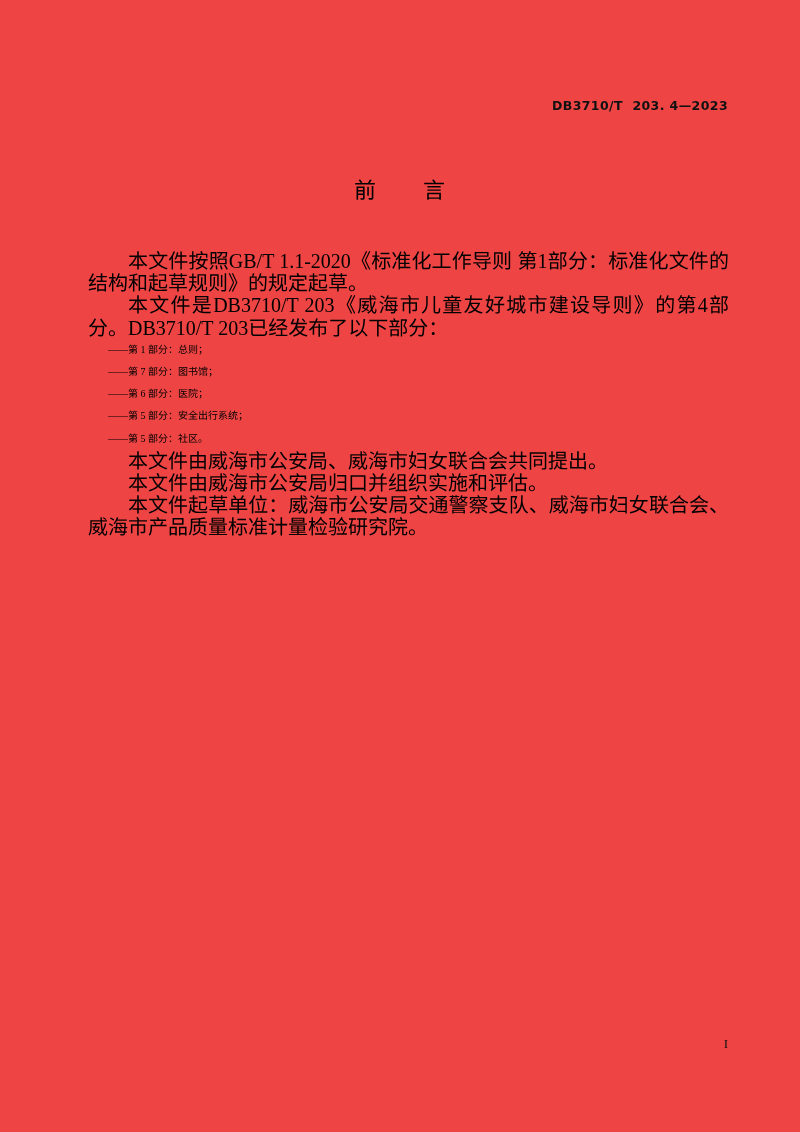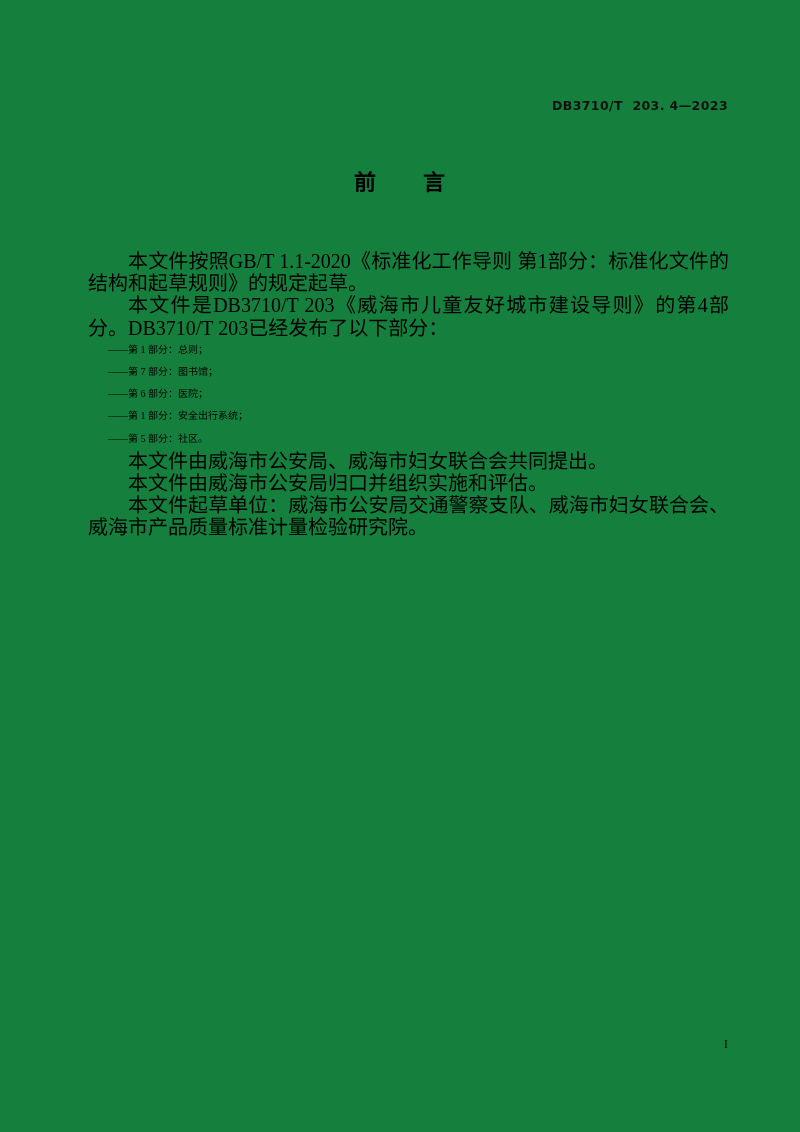--- a/index.html
+++ b/index.html
@@ -5,21 +5,21 @@
   html, body {
     margin: 0;
     padding: 0;
     background: #ffffff;
   }
   .page {
     position: relative;
     width: 800px;
     height: 1132px;
     margin: 0 auto;
-    background: #15803d;
+    background: #ef4444;
     overflow: hidden;
     font-family: "Liberation Serif", "DejaVu Serif", serif;
     color: #000000;
   }
 
   
   .page-header {
     position: absolute;
     top: 96px;
     left: 72px;
@@ -32,27 +32,27 @@
     font-size: 12.5px;
     font-weight: bold;
     letter-spacing: 0.4px;
     color: #111111;
     white-space: pre;
   }
 
   
   .section-title {
     position: absolute;
-    top: 164px;
+    top: 172px;
     left: 0;
     width: 800px;
     text-align: center;
     font-family: "DejaVu Sans", "Liberation Sans", sans-serif;
     font-size: 22px;
-    font-weight: bold;
+    font-weight: normal;
     letter-spacing: 1px;
     color: #000000;
     white-space: pre;
   }
 
   
   .body-block {
     position: absolute;
     top: 250px;
     left: 88px;
@@ -111,21 +111,21 @@
   <div class="body-block">
 
     <p class="para">本文件按照GB/T 1.1-2020《标准化工作导则 第1部分：标准化文件的结构和起草规则》的规定起草。</p>
 
     <p class="para">本文件是DB3710/T 203《威海市儿童友好城市建设导则》的第4部分。DB3710/T 203已经发布了以下部分：</p>
 
     <ul class="list-block">
       <li class="list-item">——第 1 部分：总则；</li>
       <li class="list-item">——第 7 部分：图书馆；</li>
       <li class="list-item">——第 6 部分：医院；</li>
-      <li class="list-item">——第 1 部分：安全出行系统；</li>
+      <li class="list-item">——第 5 部分：安全出行系统；</li>
       <li class="list-item">——第 5 部分：社区。</li>
     </ul>
 
     <p class="para">本文件由威海市公安局、威海市妇女联合会共同提出。</p>
 
     <p class="para">本文件由威海市公安局归口并组织实施和评估。</p>
 
     <p class="para">本文件起草单位：威海市公安局交通警察支队、威海市妇女联合会、威海市产品质量标准计量检验研究院。</p>
 
 

